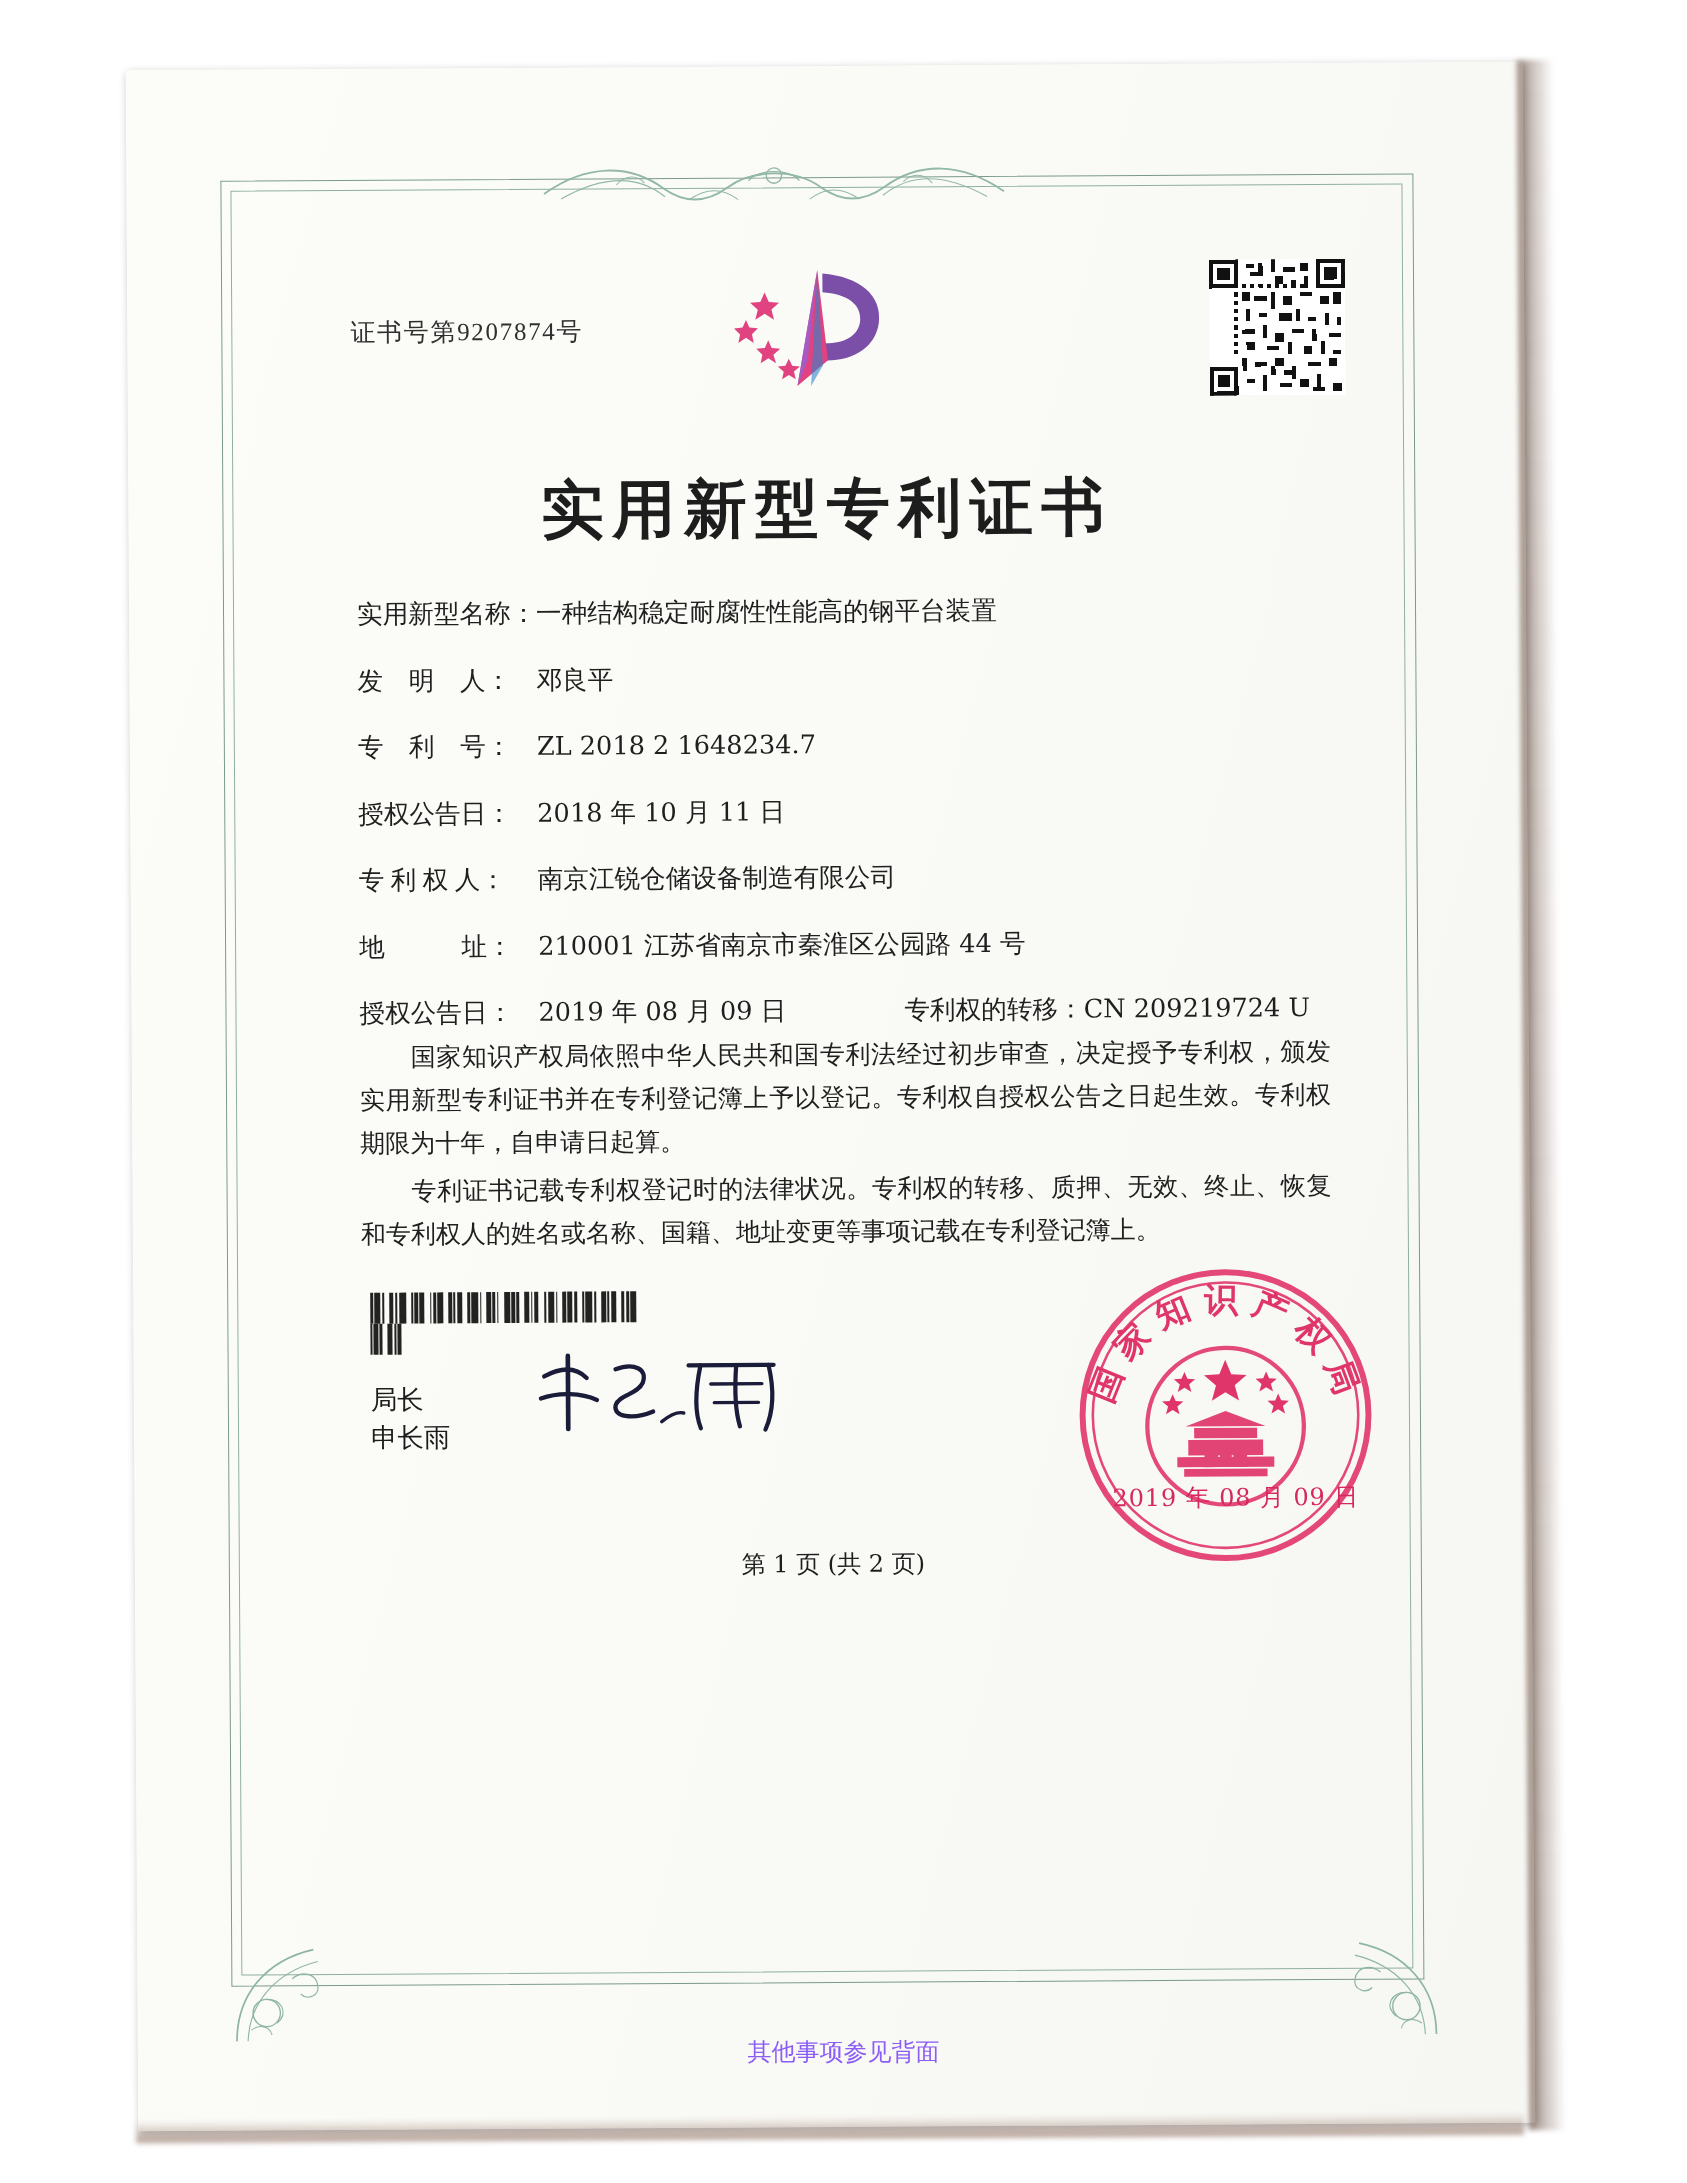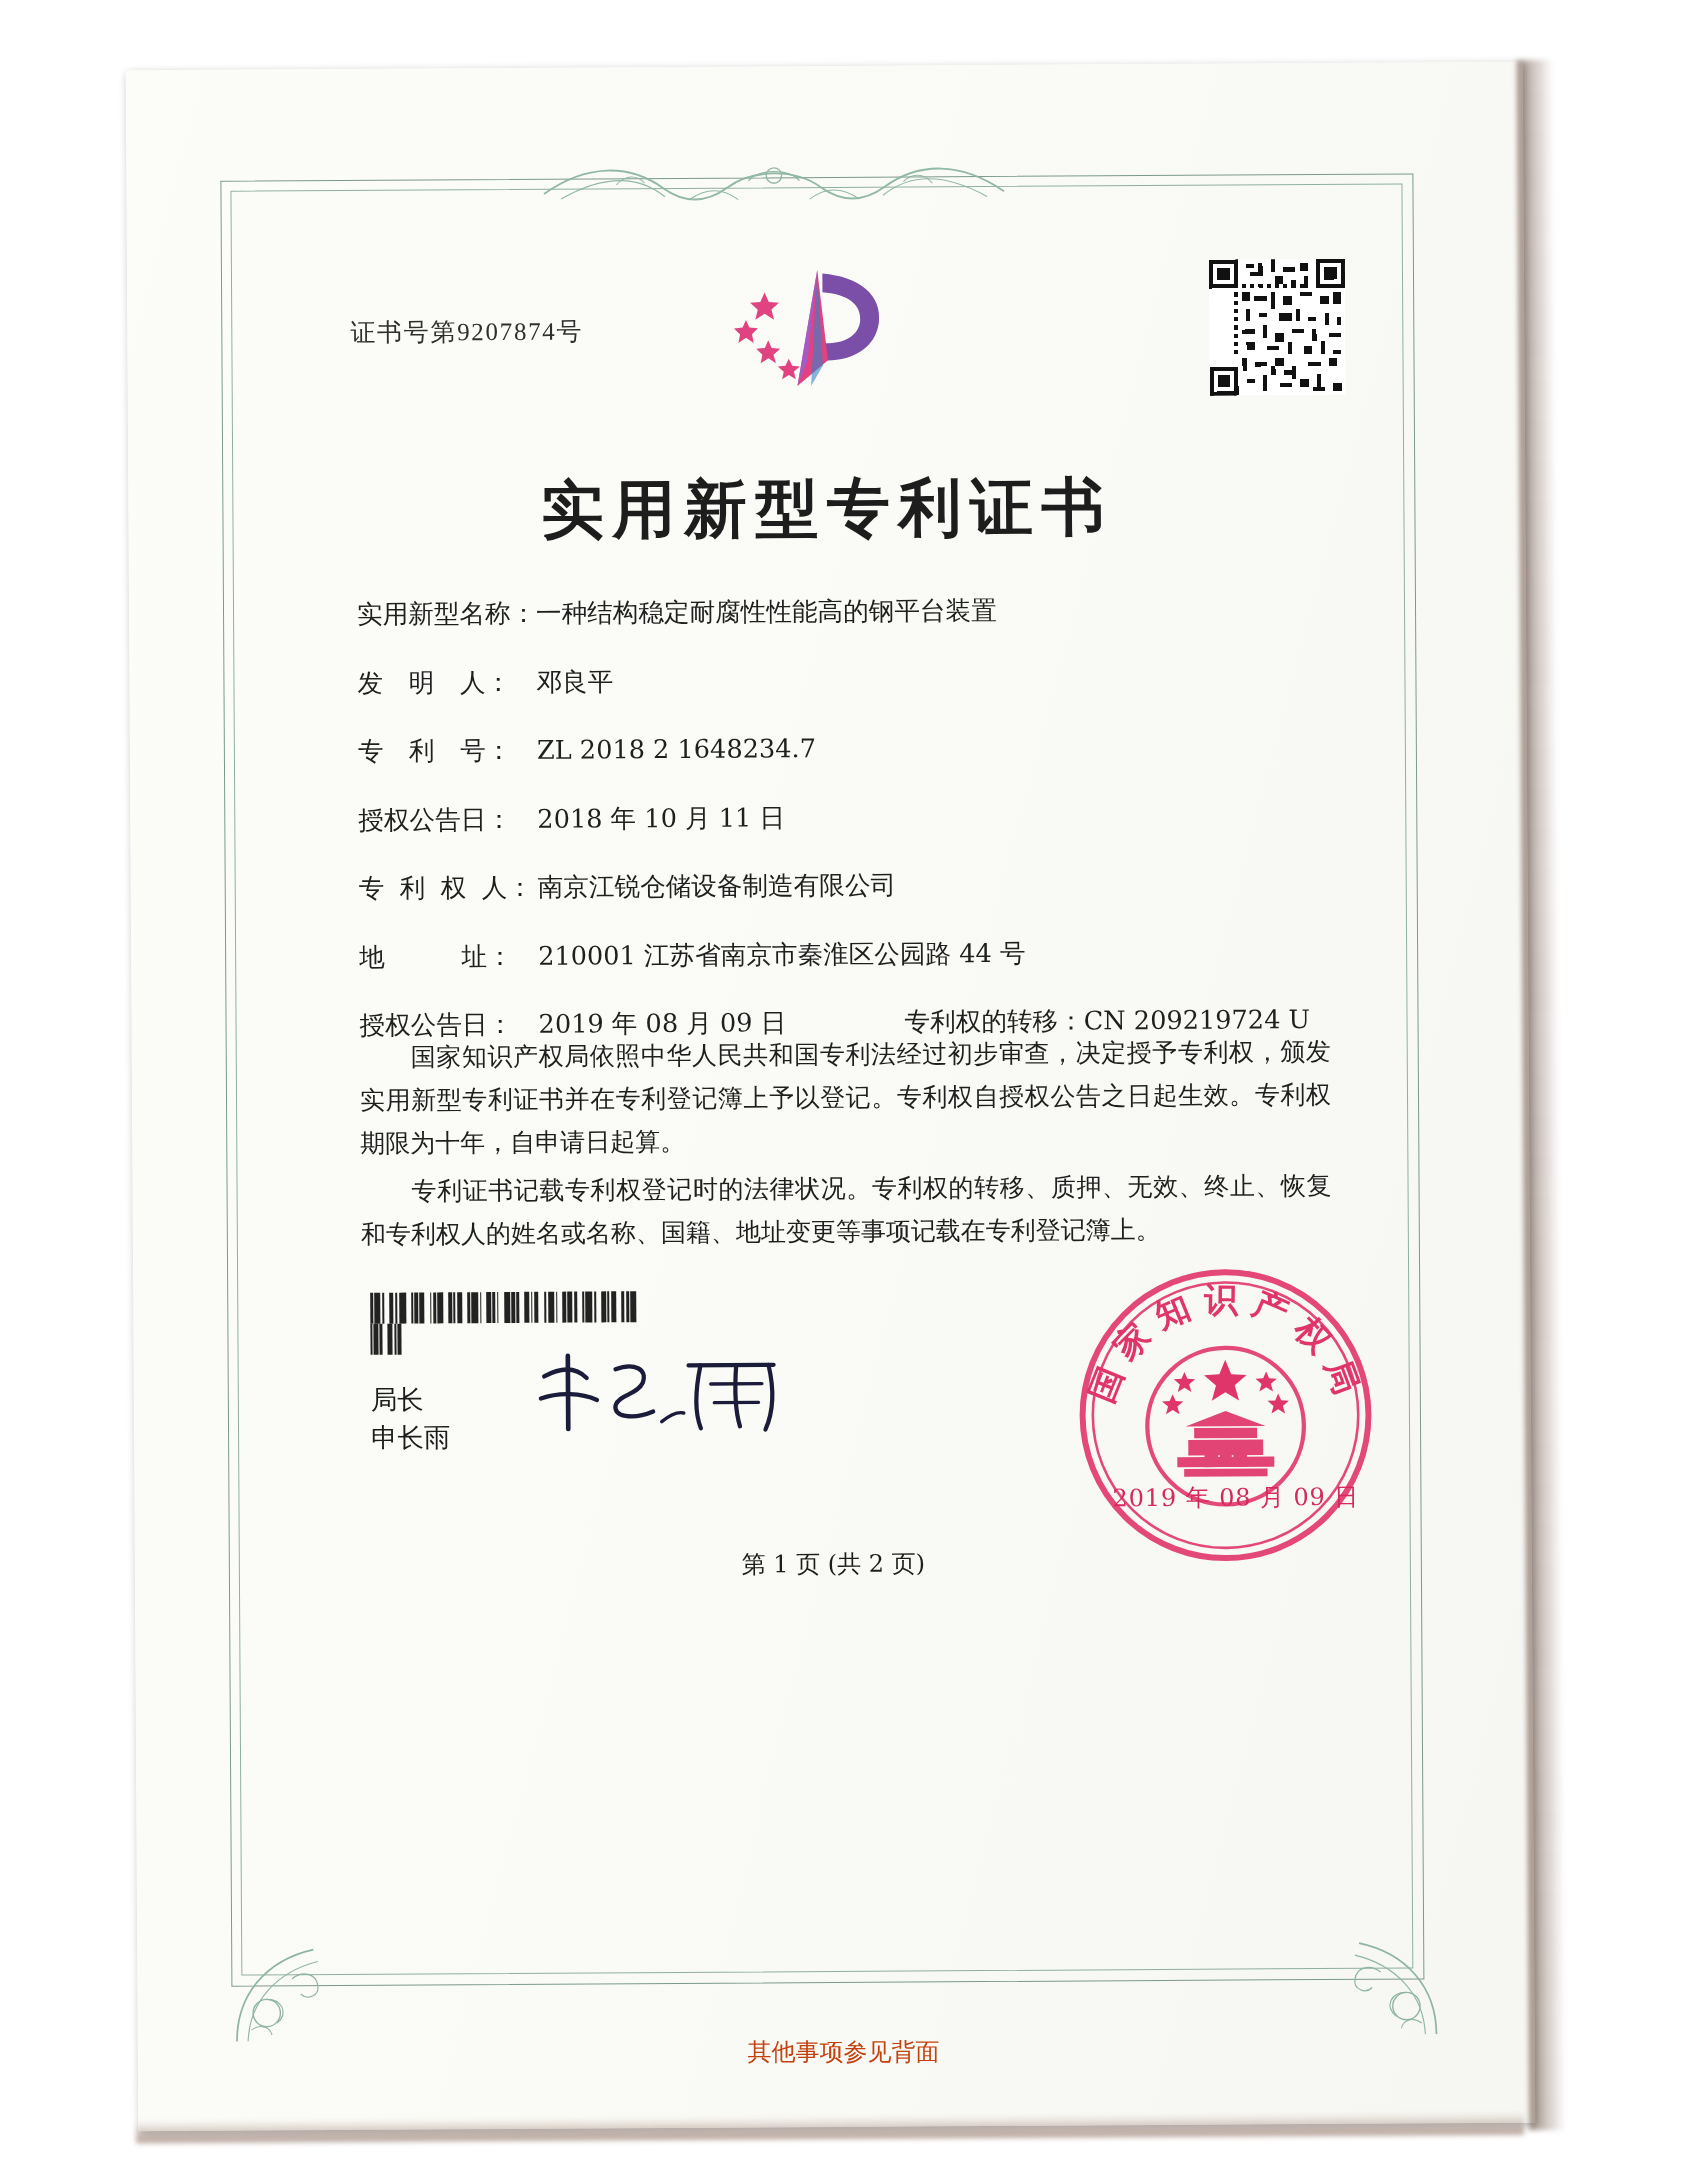--- a/index.html
+++ b/index.html
@@ -158,21 +158,21 @@
     display: flex;
     align-items: baseline;
     margin-bottom: 31px;
     font-size: 25.6px;
     line-height: 1.35;
   }
   .field-label {
     width: 179px;
     flex: 0 0 179px;
     white-space: pre;
-    font-family: Liberation Mono, monospace;
+    font-family: Liberation Serif, serif;
   }
   .field-value {
     flex: 1;
     font-family: "DejaVu Serif", serif;
   }
   .field-row.dual .field-value {
     flex: 0 0 366px;
   }
   .field-label2 {
     flex: 0 0 170px;
@@ -543,14 +543,14 @@
     </svg>
   </div>
   <div class="seal-date">2019 年 08 月 09 日</div>
 
   <div class="page-num">第 1 页 (共 2 页)</div>
 </div>
 
 <div class="scan-shadow-right"></div>
 <div class="scan-shadow-bottom"></div>
 
-<div style="position:absolute;left:0;right:0;top:2036px;text-align:center;font-size:24px;color:#c2410c;font-family:'DejaVu Serif',serif;">其他事项参见背面</div>
+<div style="position:absolute;left:0;right:0;top:2036px;text-align:center;font-size:24px;color:#8b5cf6;font-family:'DejaVu Serif',serif;">其他事项参见背面</div>
 
 
 </body></html>

